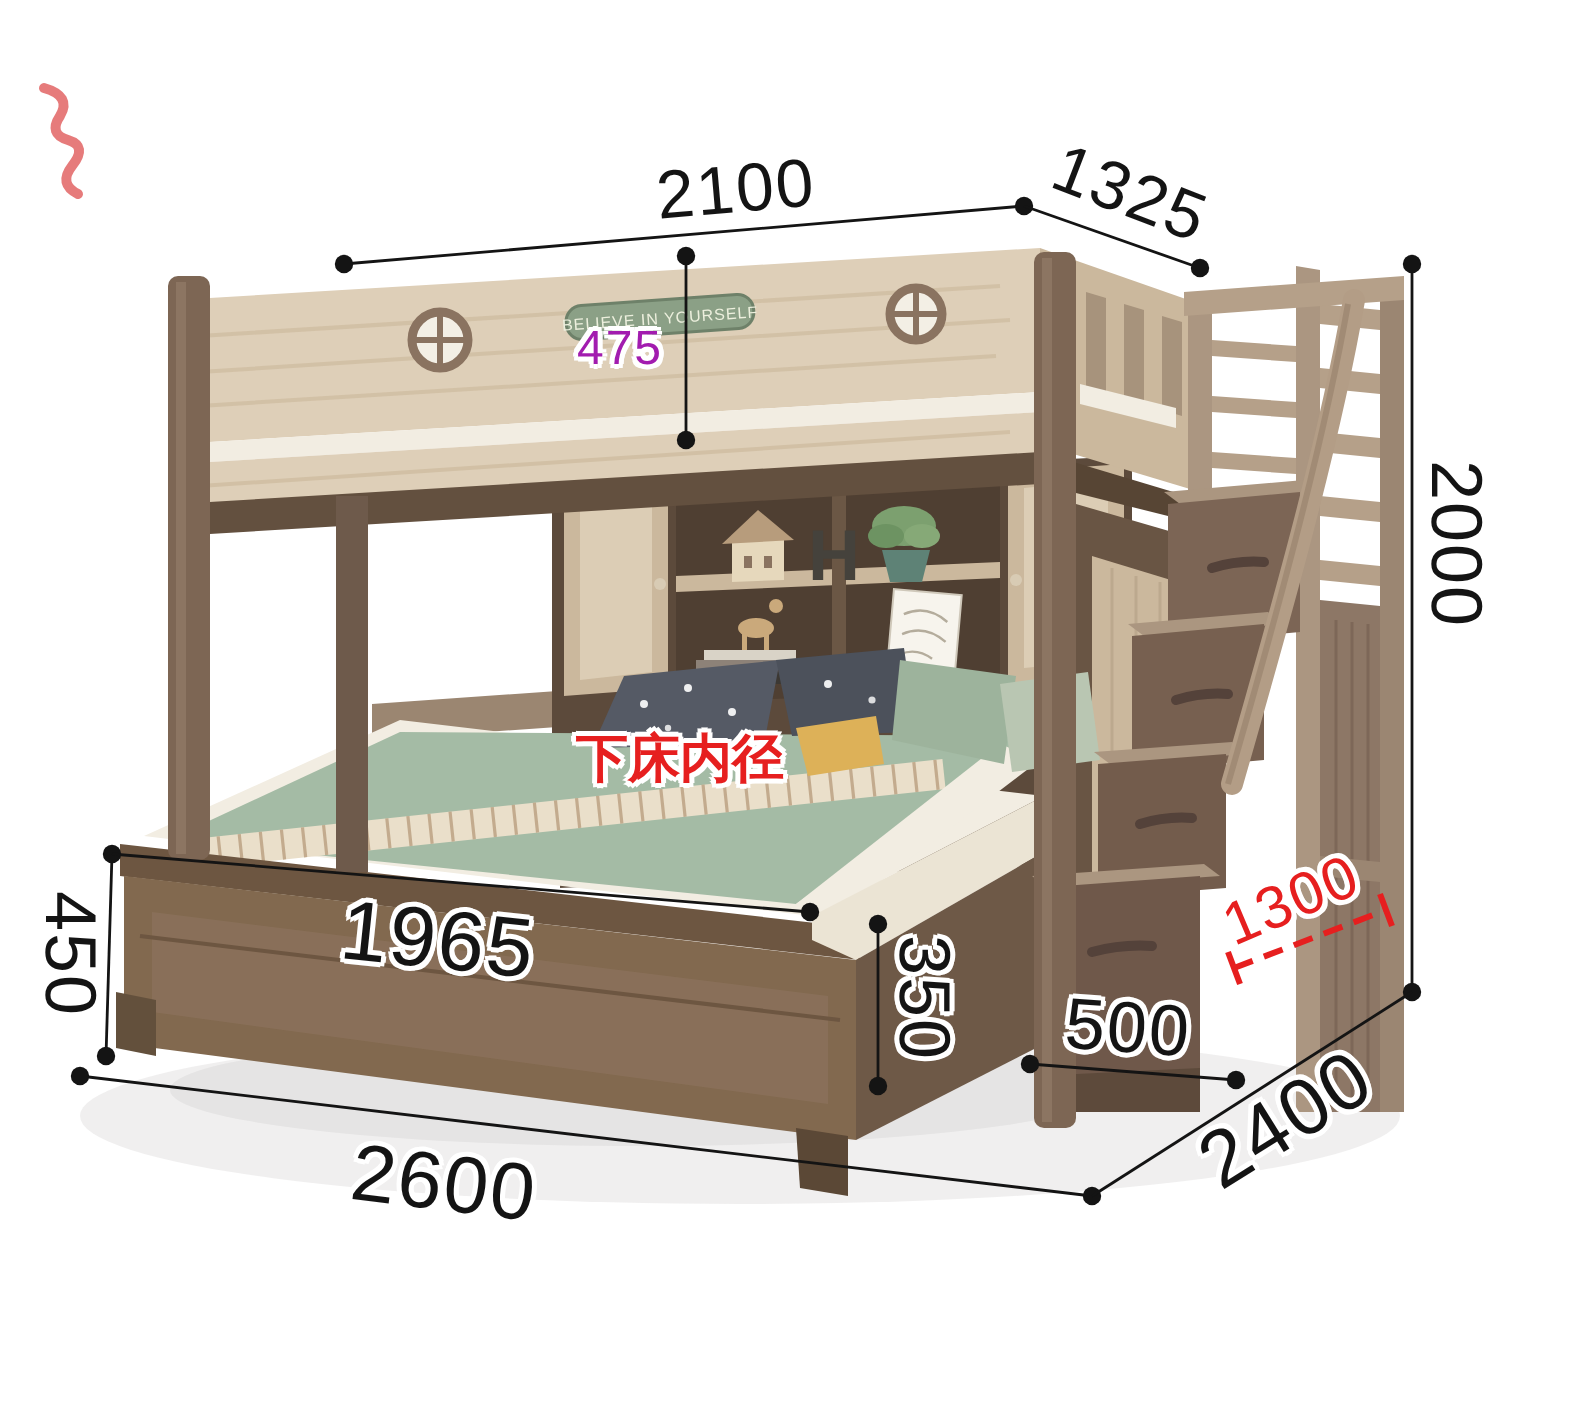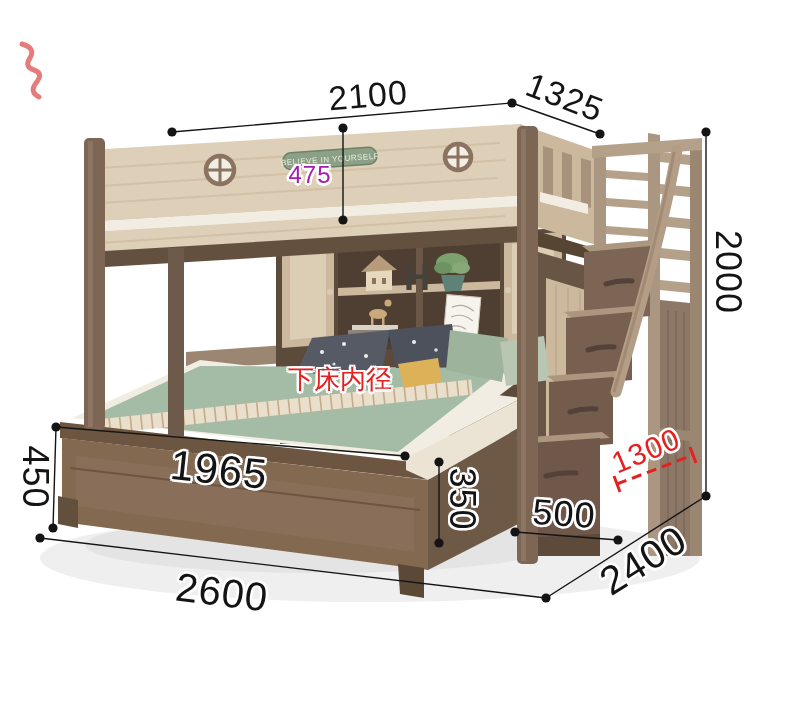--- a/index.html
+++ b/index.html
@@ -14,21 +14,21 @@
   .stage{position:relative;width:790px;height:711px;background:#fff;overflow:hidden;
          font-family:"Liberation Sans",sans-serif;}
   .stage > svg{position:absolute;left:0;top:0;}
   .dim-label{
     position:absolute;font-weight:400;letter-spacing:1px;line-height:1;white-space:nowrap;
     color:var(--dim);
     text-shadow:-2px -2px 0 #fff,2px -2px 0 #fff,-2px 2px 0 #fff,2px 2px 0 #fff,
                 0 -2.5px 0 #fff,0 2.5px 0 #fff,-2.5px 0 0 #fff,2.5px 0 0 #fff;
   }
   .note{
-    position:absolute;left:218px;top:364px;font-size:26px;font-weight:400;line-height:1.16;
+    position:absolute;left:218px;top:364px;font-size:26px;font-weight:700;line-height:1.16;
     color:var(--red);white-space:nowrap;
     text-shadow:-2px -2px 0 #fff,2px -2px 0 #fff,-2px 2px 0 #fff,2px 2px 0 #fff,
                 0 -2.5px 0 #fff,0 2.5px 0 #fff,-2.5px 0 0 #fff,2.5px 0 0 #fff;
   }
   .note .l1{margin-left:70px;}
 </style>
 </head>
 <body>
 
 <div class="stage">

